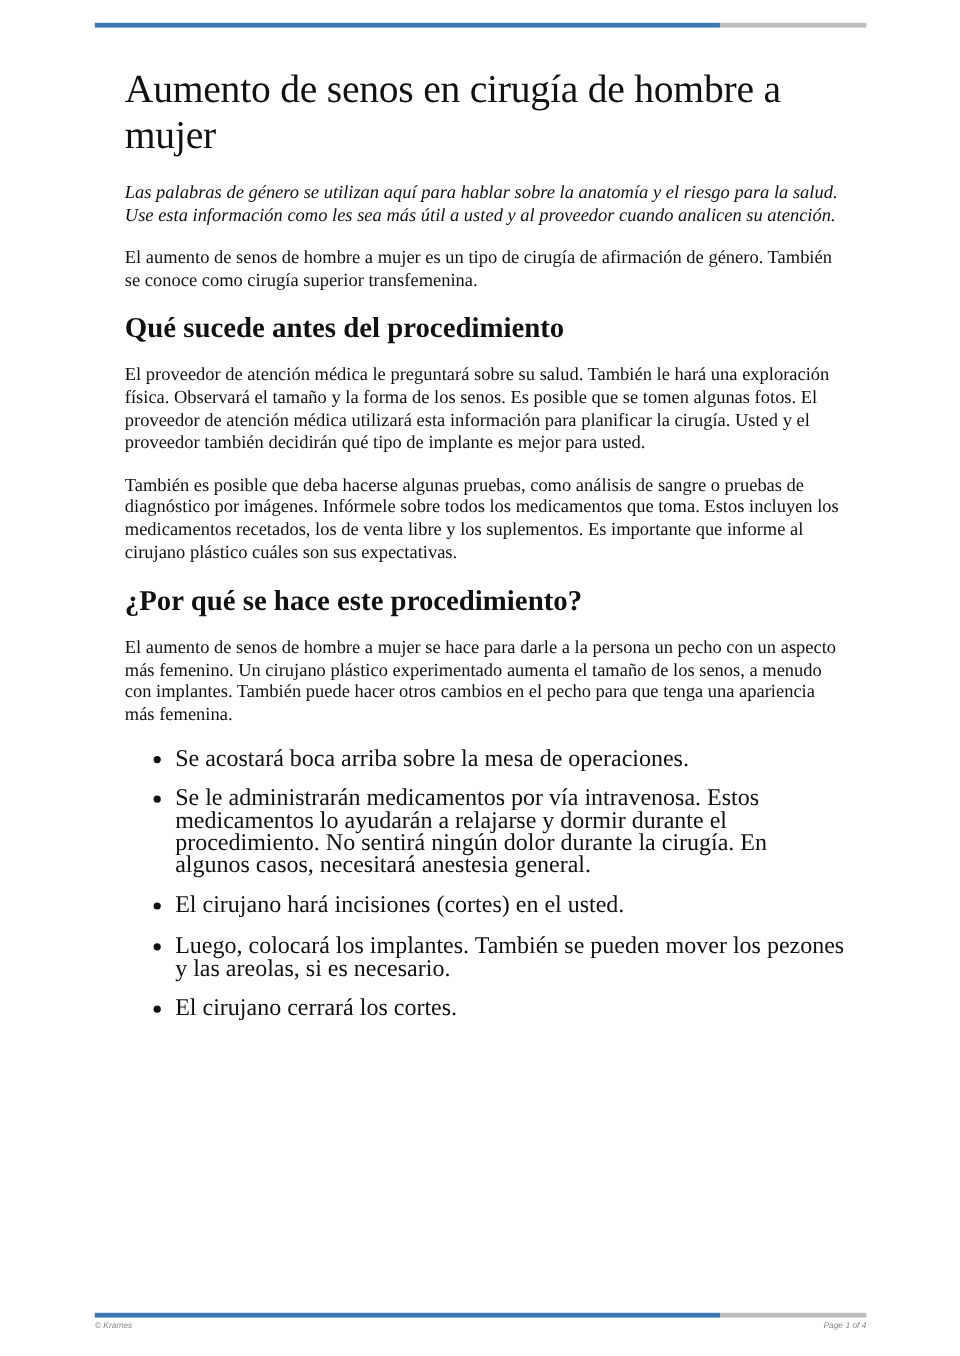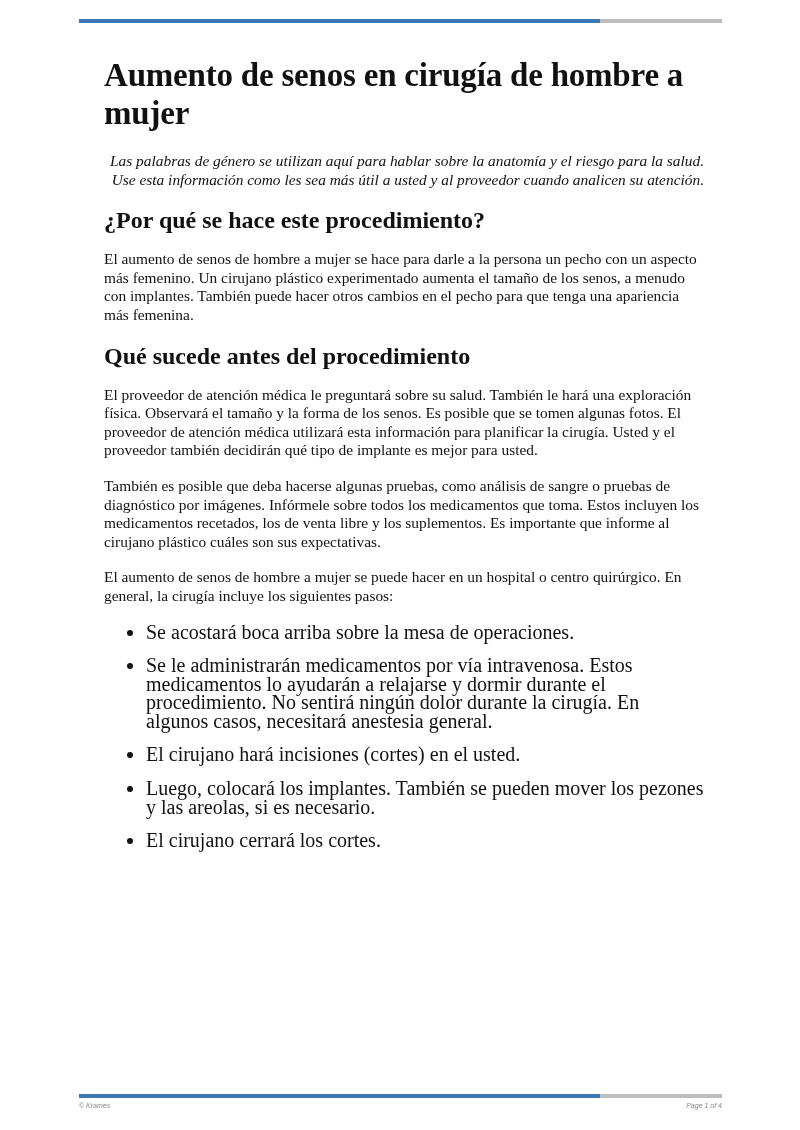--- a/index.html
+++ b/index.html
@@ -7,53 +7,53 @@
          font-family: "Liberation Serif", serif; color: #111; }
   .bar { position: absolute; left: 79px; width: 643px; height: 4px; display: flex; }
   .bar .blue { width: 521px; background: #3b78b4; }
   .bar .gray { flex: 1; background: #bdbdbd; }
   .bar.top { top: 19px; }
   .bar.bottom { top: 1094px; }
   .footer { position: absolute; top: 1102px; left: 79px; width: 643px; display: flex;
             justify-content: space-between; font-family: "Liberation Sans", sans-serif;
             font-style: italic; font-size: 7px; color: #888; }
   .content { position: absolute; left: 104px; top: 56px; width: 600px; }
-  h1 { font-size: 33px; font-weight: bold; line-height: 38px; margin: 0 0 20px 0; letter-spacing: -0.2px; }
+  h1 { font-size: 33px; font-weight: normal; line-height: 38px; margin: 0 0 20px 0; letter-spacing: -0.2px; }
   h2 { font-size: 24px; font-weight: bold; line-height: 28px; margin: 0 0 16px 0; }
   p { font-size: 15.4px; line-height: 18.6px; margin: 0 0 17px 0; }
-  p.intro { font-style: italic; text-align: right; }
+  p.intro { font-style: italic; }
   ul { margin: 0 0 15px 0; padding-left: 42px; }
   li { font-size: 20px; line-height: 18.6px; margin-bottom: 15px; padding-left: 0; }
   li:last-child { margin-bottom: 0; }
 </style>
 </head>
 <body>
 
 <div class="bar top">
   <div class="blue" style="background: rgb(59, 120, 180);"></div>
   <div class="gray" style="background: rgb(189, 189, 189);"></div>
 </div>
 
 <div class="content">
   <h1>Aumento de senos en cirugía de hombre a mujer</h1>
   <p class="intro">Las palabras de género se utilizan aquí para hablar sobre la anatomía y el riesgo para la salud. Use esta información como les sea más útil a usted y al proveedor cuando analicen su atención.</p>
-
-  <section>
-    <h2>¿Por qué se hace este procedimiento?</h2>
-    <p>El aumento de senos de hombre a mujer se hace para darle a la persona un pecho con un aspecto más femenino. Un cirujano plástico experimentado aumenta el tamaño de los senos, a menudo con implantes. También puede hacer otros cambios en el pecho para que tenga una apariencia más femenina.</p>
-  </section>
+  <p>El aumento de senos de hombre a mujer es un tipo de cirugía de afirmación de género. También se conoce como cirugía superior transfemenina.</p>
 
   <section>
     <h2>Qué sucede antes del procedimiento</h2>
     <p>El proveedor de atención médica le preguntará sobre su salud. También le hará una exploración física. Observará el tamaño y la forma de los senos. Es posible que se tomen algunas fotos. El proveedor de atención médica utilizará esta información para planificar la cirugía. Usted y el proveedor también decidirán qué tipo de implante es mejor para usted.</p>
     <p>También es posible que deba hacerse algunas pruebas, como análisis de sangre o pruebas de diagnóstico por imágenes. Infórmele sobre todos los medicamentos que toma. Estos incluyen los medicamentos recetados, los de venta libre y los suplementos. Es importante que informe al cirujano plástico cuáles son sus expectativas.</p>
   </section>
 
   <section>
-    <p>El aumento de senos de hombre a mujer se puede hacer en un hospital o centro quirúrgico. En general, la cirugía incluye los siguientes pasos:</p>
+    <h2>¿Por qué se hace este procedimiento?</h2>
+    <p>El aumento de senos de hombre a mujer se hace para darle a la persona un pecho con un aspecto más femenino. Un cirujano plástico experimentado aumenta el tamaño de los senos, a menudo con implantes. También puede hacer otros cambios en el pecho para que tenga una apariencia más femenina.</p>
+  </section>
+
+  <section>
     <ul>
       <li>Se acostará boca arriba sobre la mesa de operaciones.</li>
       <li>Se le administrarán medicamentos por vía intravenosa. Estos medicamentos lo ayudarán a relajarse y dormir durante el procedimiento. No sentirá ningún dolor durante la cirugía. En algunos casos, necesitará anestesia general.</li>
       <li>El cirujano hará incisiones (cortes) en el usted.</li>
       <li>Luego, colocará los implantes. También se pueden mover los pezones y las areolas, si es necesario.</li>
       <li>El cirujano cerrará los cortes.</li>
     </ul>
   </section>
 
   <section>

